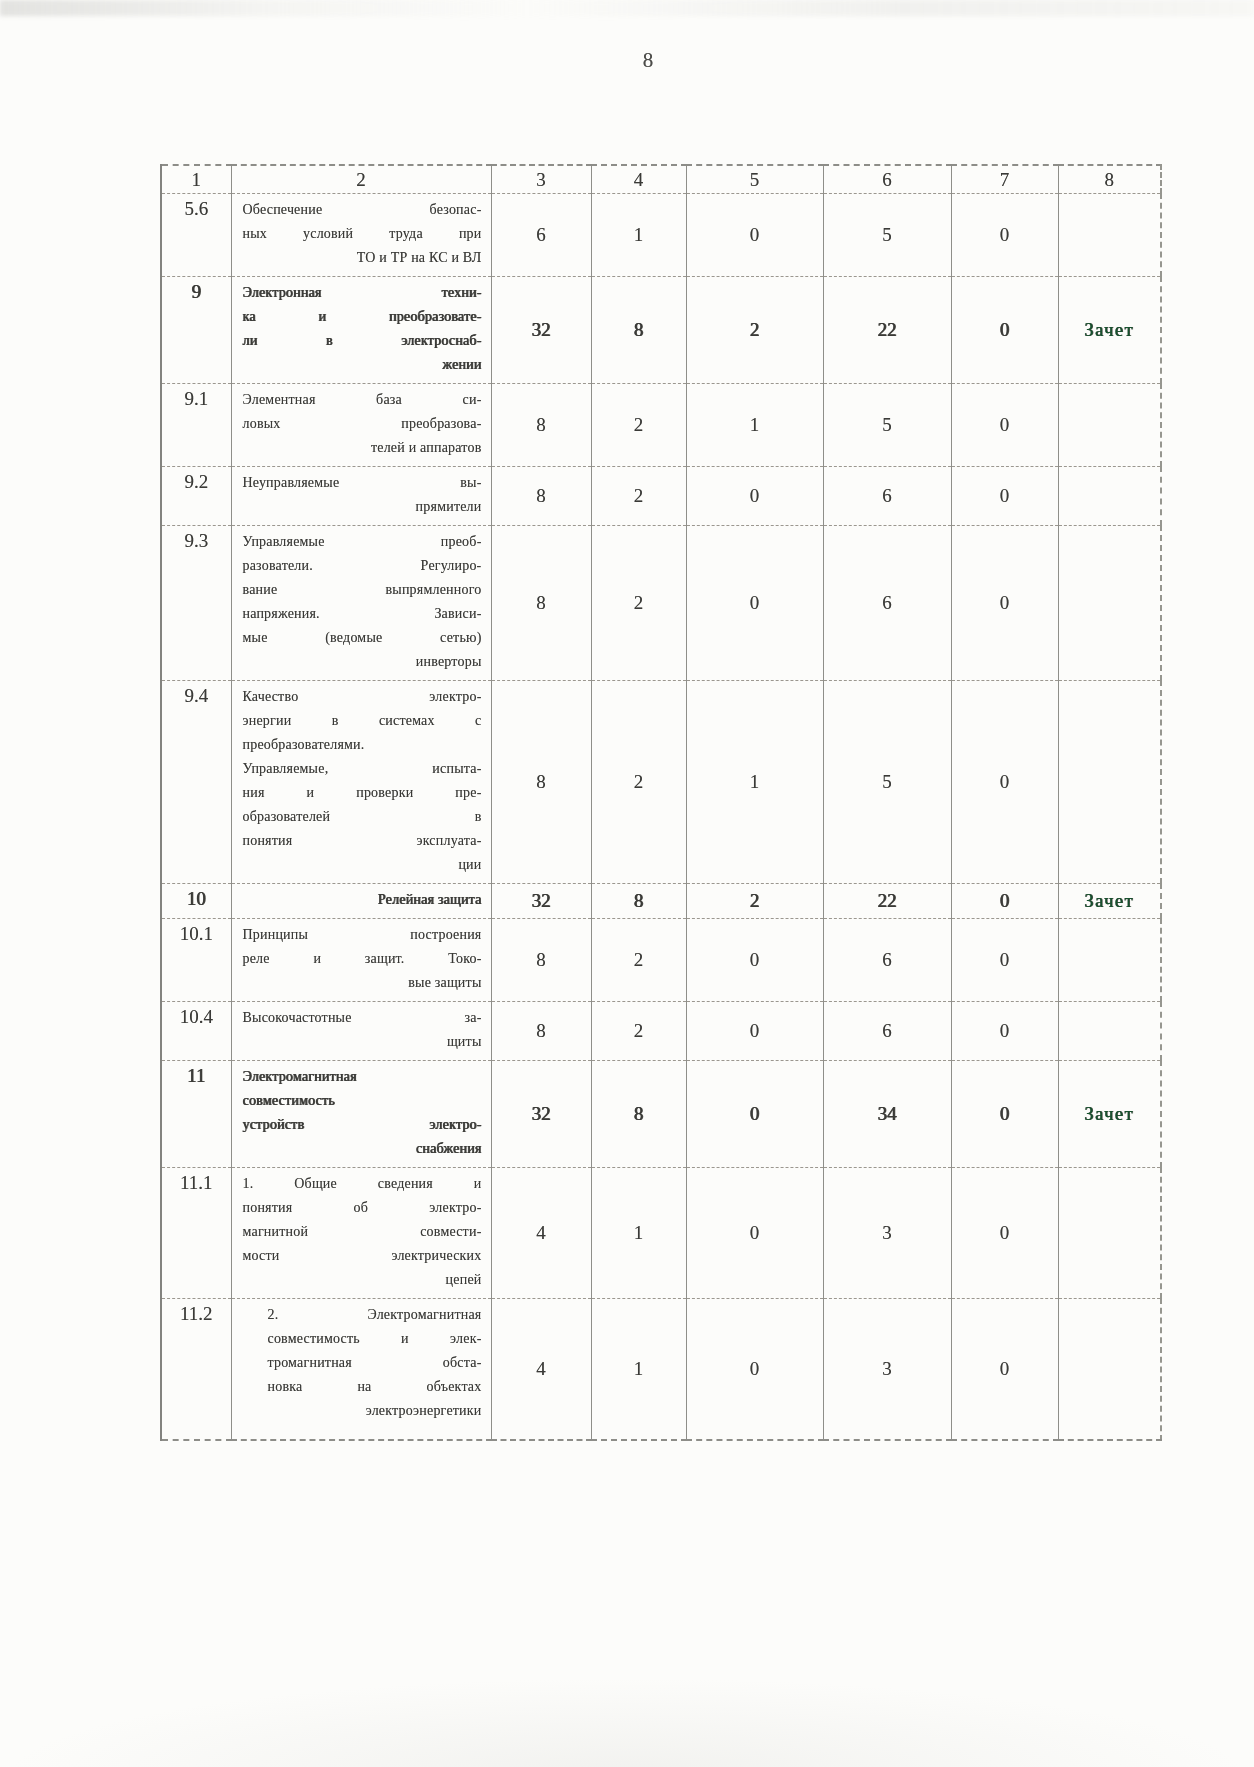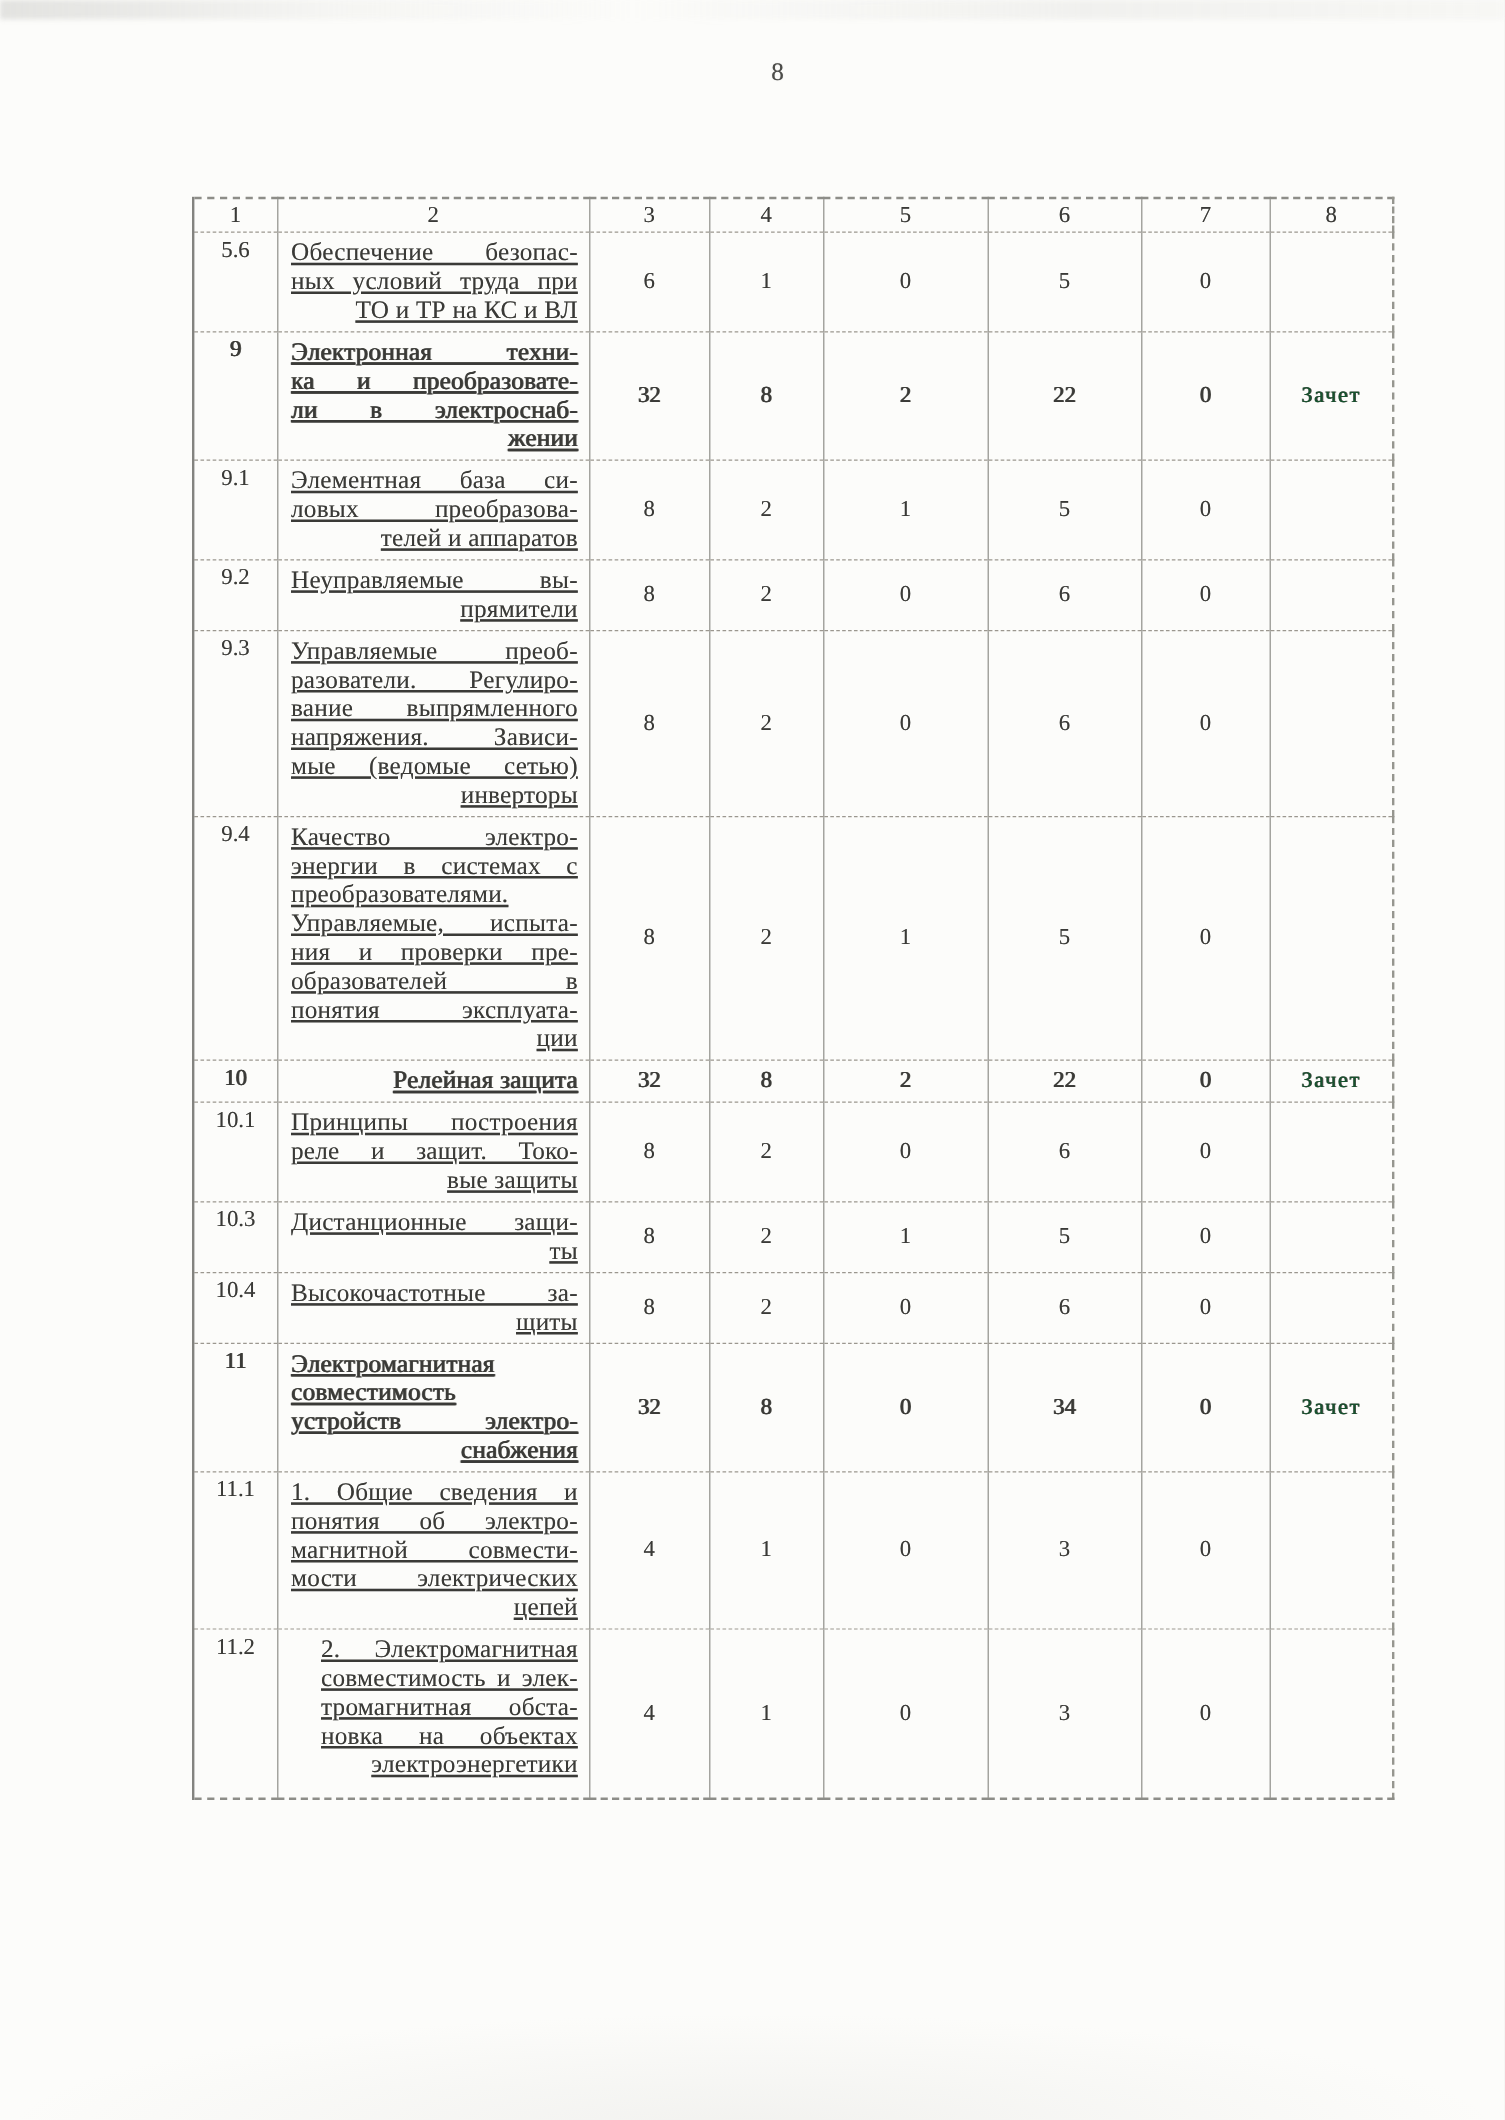--- a/index.html
+++ b/index.html
@@ -52,21 +52,21 @@
     height:27px; text-align:center; vertical-align:middle;
     font-size:19px; padding:0;
   }
   td.numc {
     text-align:center; vertical-align:top;
     padding-top:4px; font-size:19px;
   }
   td.topicc {
     vertical-align:top;
     padding:4px 9px 6px 11px;
-    font-size:21px; line-height:24px; letter-spacing:0.2px;text-decoration:underline;
+    font-size:14px; line-height:24px; letter-spacing:0.2px;
   }
   .jline { text-align:right; }
   .jline.just { text-align:justify; text-align-last:justify; }
   td.valc {
     text-align:center; vertical-align:middle; font-size:19px;
   }
   td.ctrl { font-size:18.5px; letter-spacing:1.5px; color:#14532d; }
   tr.section td {
     text-shadow:0.7px 0 0 rgba(56,56,52,0.85), -0.35px 0 0 rgba(56,56,52,0.5), 0 0 0.5px rgba(58,58,54,0.5);
   }
@@ -215,33 +215,20 @@
             <div class="jline">вые защиты</div>
           </td>
           <td class="valc">8</td>
           <td class="valc">2</td>
           <td class="valc">0</td>
           <td class="valc">6</td>
           <td class="valc">0</td>
           <td class="valc ctrl"></td>
         </tr>
         <tr>
-          <td class="numc">10.3</td>
-          <td class="topicc">
-            <div class="jline just">Дистанционные защи-</div>
-            <div class="jline">ты</div>
-          </td>
-          <td class="valc">8</td>
-          <td class="valc">2</td>
-          <td class="valc">1</td>
-          <td class="valc">5</td>
-          <td class="valc">0</td>
-          <td class="valc ctrl"></td>
-        </tr>
-        <tr>
           <td class="numc">10.4</td>
           <td class="topicc">
             <div class="jline just">Высокочастотные за-</div>
             <div class="jline">щиты</div>
           </td>
           <td class="valc">8</td>
           <td class="valc">2</td>
           <td class="valc">0</td>
           <td class="valc">6</td>
           <td class="valc">0</td>

